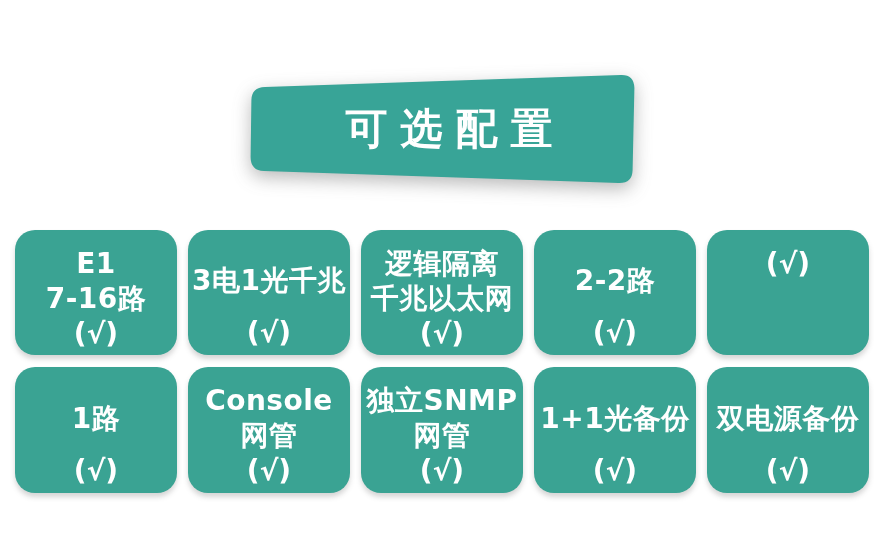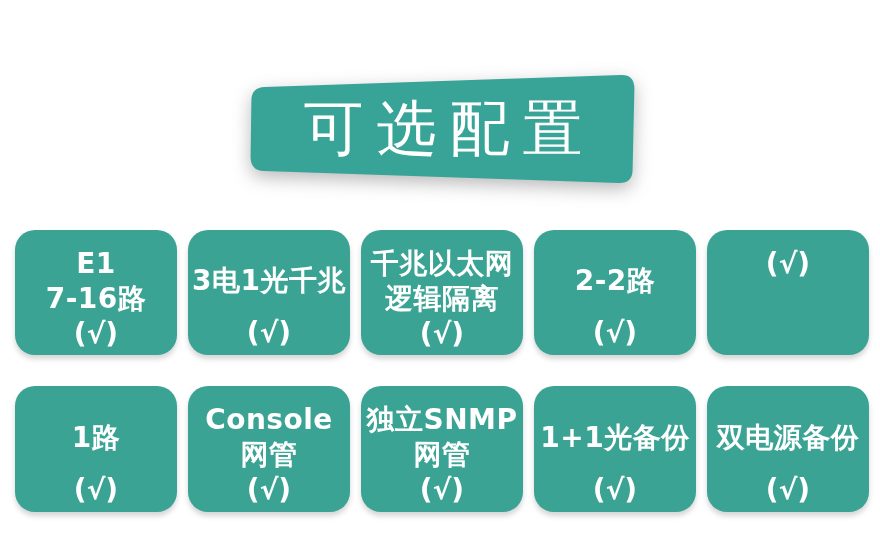--- a/index.html
+++ b/index.html
@@ -11,36 +11,36 @@
   }
   .stage{position:absolute;inset:0;width:880px;height:560px;}
 
   
   .banner-svg{position:absolute;left:0;top:0;width:880px;height:230px;pointer-events:none;}
   .banner-shape{
     fill:var(--banner,#38A497);
     filter:drop-shadow(0px 6px 9px rgba(70,70,70,0.38));
   }
   .banner-title{
-    position:absolute;left:248px;top:103px;width:390px;height:52px;
+    position:absolute;left:254px;top:103px;width:390px;height:52px;
     display:flex;align-items:center;justify-content:center;
     color:var(--text,#ffffff);
-    font-size:60px;font-weight:400;letter-spacing:13px;
+    font-size:42px;font-weight:700;letter-spacing:13px;
     text-indent:13px;direction:rtl; 
     white-space:nowrap;z-index:2;
   }
   .banner-title span{direction:ltr;}
 
   
   .cards{
     position:absolute;left:15px;top:230px;width:854px;
     display:grid;
     grid-template-columns:repeat(5,162px);
     grid-template-rows:125px 126px;
-    gap:31px 11px;
+    gap:12px 11px;
   }
   .card{
     background:var(--card,#3AA393);
     border-radius:20px;
     box-shadow:0 4px 5px rgba(90,90,90,0.25);
     color:var(--text,#ffffff);
     display:flex;flex-direction:column;
     padding:16px 3px 3px 3px;box-sizing:border-box;
     text-align:center;
   }
@@ -89,22 +89,22 @@
 
     <div class="card">
       <div class="card-name">
         <div class="ln">3电1光千兆</div>
       </div>
       <div class="chk">(√)</div>
     </div>
 
     <div class="card">
       <div class="card-name">
+        <div class="ln">逻辑隔离</div>
         <div class="ln">千兆以太网</div>
-        <div class="ln">逻辑隔离</div>
       </div>
       <div class="chk">(√)</div>
     </div>
 
     <div class="card">
       <div class="card-name">
         <div class="ln">2-2路</div>
       </div>
       <div class="chk">(√)</div>
     </div>

